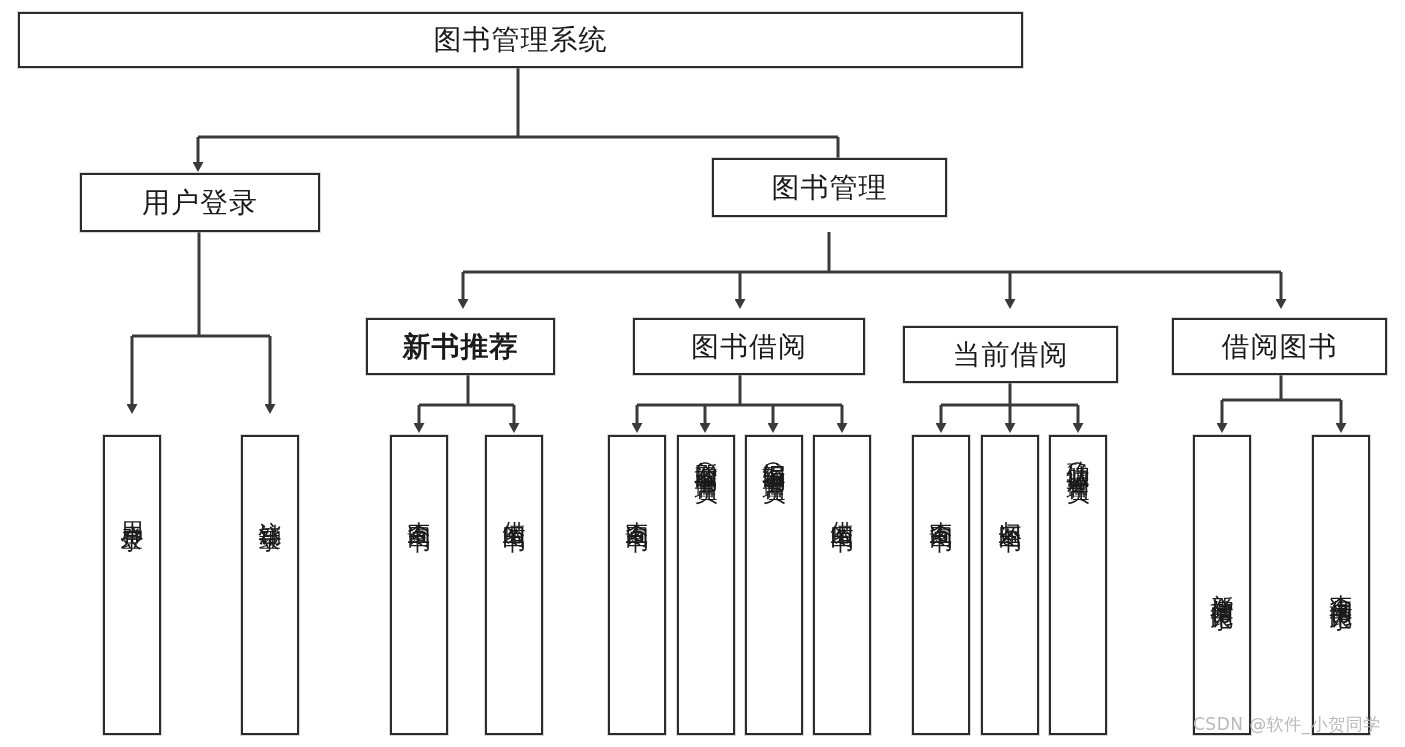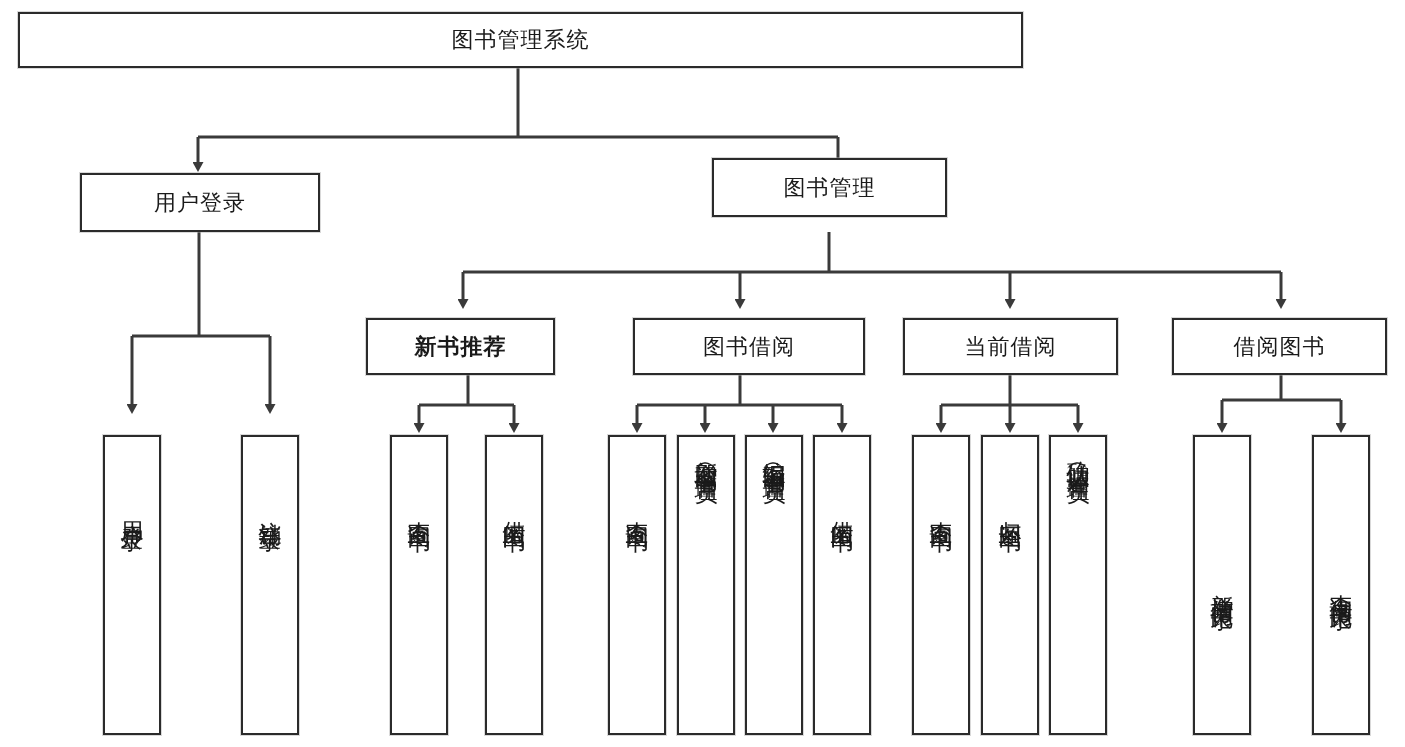--- a/index.html
+++ b/index.html
@@ -38,21 +38,21 @@
     color: #1a1a1a;
   }
   .node-label {
     display: block;
     text-align: center;
     line-height: 1.18;
     white-space: pre;
   }
   
   .node.horiz .node-label {
-    font-size: 22px;
+    font-size: 28px;
     letter-spacing: 1px;
   }
   
   .node.vert {
     align-items: flex-start;
     justify-content: center;
     padding-top: 6px;
   }
   .node.vert.centered {
     align-items: center;
@@ -144,21 +144,21 @@
   </div>
 
   <div class="node horiz" style="left:366px; top:318px; width:189px; height:57px;font-weight:bold;">
     <span class="node-label">新书推荐</span>
   </div>
 
   <div class="node horiz" style="left:633px; top:318px; width:232px; height:57px;">
     <span class="node-label">图书借阅</span>
   </div>
 
-  <div class="node horiz" style="left:903px; top:318px; width:215px; height:57px;">
+  <div class="node horiz" style="left:903px; top:326px; width:215px; height:57px;">
     <span class="node-label">当前借阅</span>
   </div>
 
   <div class="node horiz" style="left:1172px; top:318px; width:215px; height:57px;">
     <span class="node-label">借阅图书</span>
   </div>
 
   <div class="node vert" style="left:103px; top:435px; width:58px; height:300px; padding-top:66px;">
     <span class="node-label">用户登录</span>
   </div>
@@ -204,14 +204,15 @@
   </div>
 
   <div class="node vert centered" style="left:1193px; top:435px; width:58px; height:300px;">
     <span class="node-label">新增借阅记录</span>
   </div>
 
   <div class="node vert centered" style="left:1312px; top:435px; width:58px; height:300px;">
     <span class="node-label">查询借阅记录</span>
   </div>
 
+  <div id="watermark">CSDN @软件_小贺同学</div>
 
 </div>
 
 </body></html>

